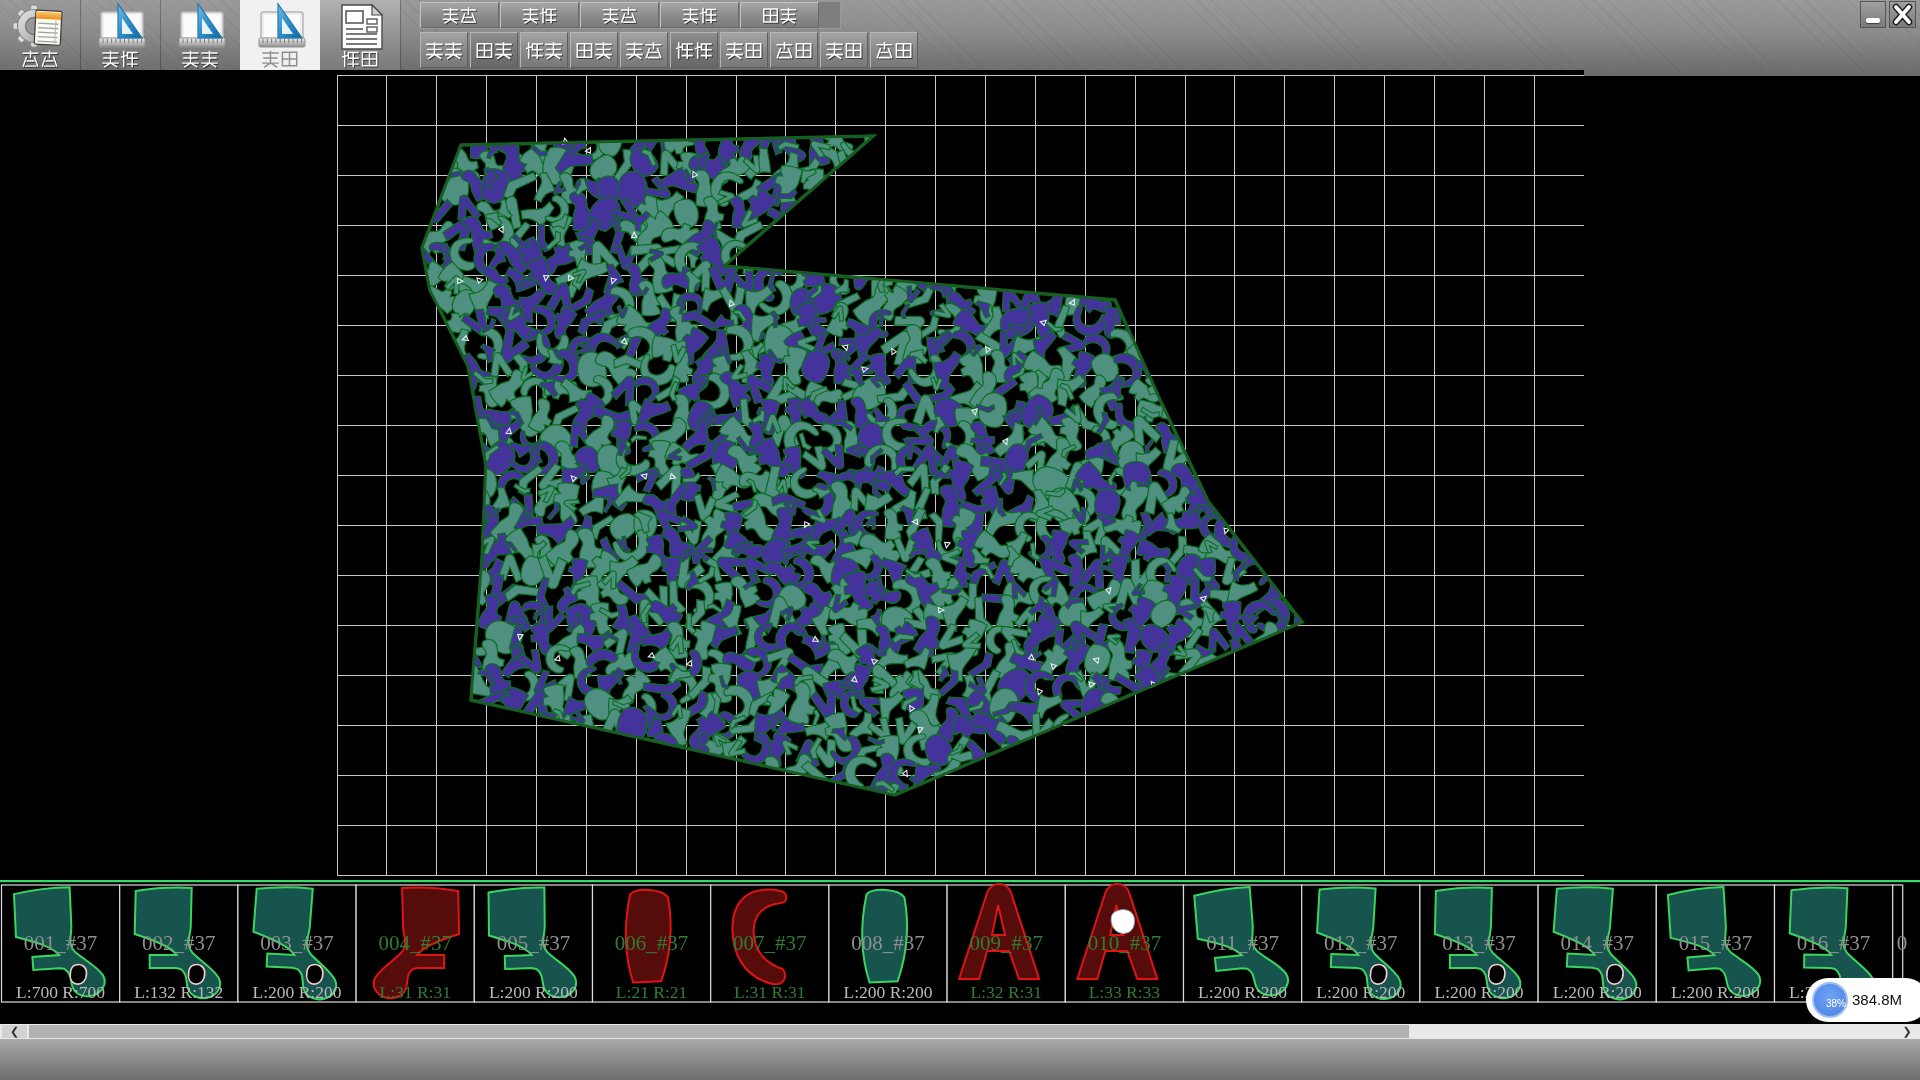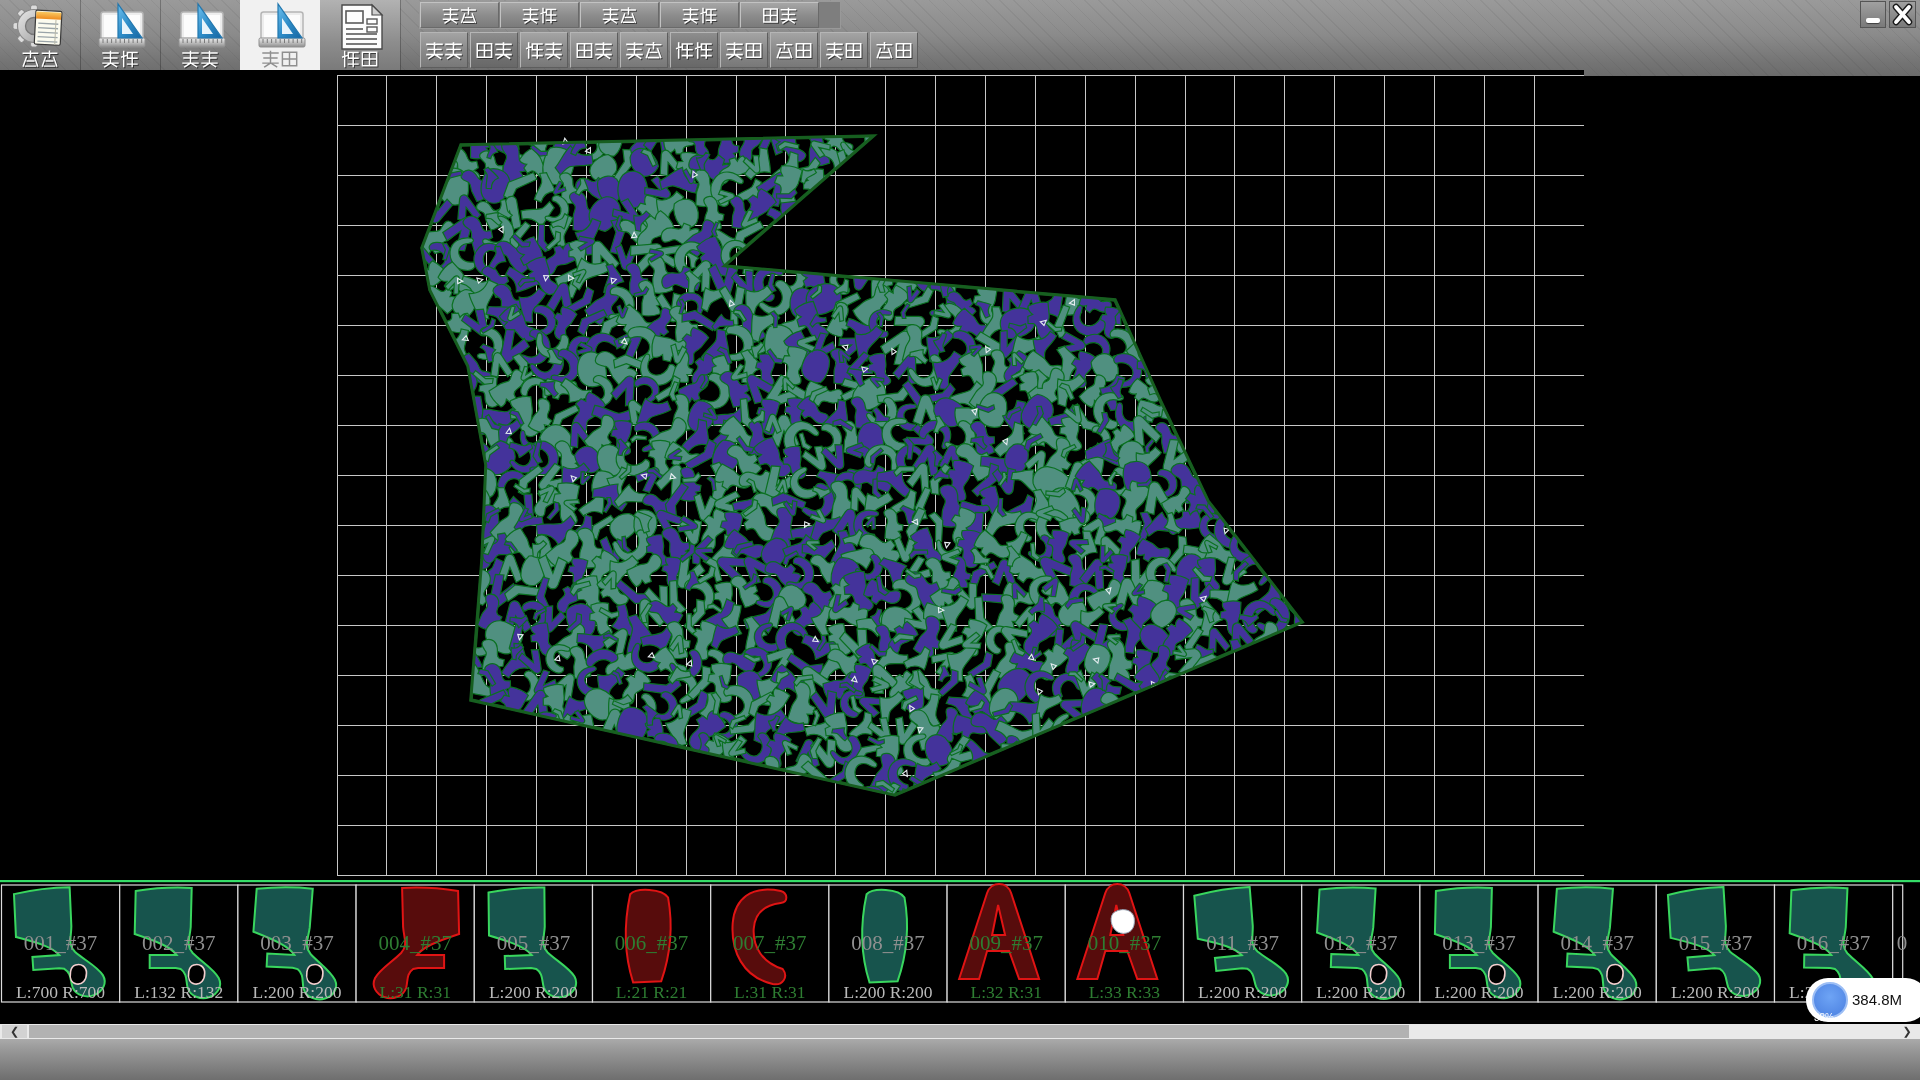--- a/index.html
+++ b/index.html
@@ -1573,15 +1573,15 @@
         <text x="4" y="65" font-family="Liberation Serif,serif" font-size="21" fill="#8f8f8f">0</text>
       </g>
     </svg>
     <div class="abs" style="left:0;top:1024px;width:1920px;height:15px;background:#e9e9e9"></div>
     <div class="abs" style="left:2px;top:1025px;width:25px;height:13px;background:#d2d2d2;color:#333;font-size:11px;line-height:13px;text-align:center">❮</div>
     <div class="abs" style="left:29px;top:1025px;width:1380px;height:13px;background:#b2b2b2"></div>
     <div class="abs" style="left:1896px;top:1025px;width:22px;height:13px;color:#333;font-size:11px;line-height:13px;text-align:center">❯</div>
     <div class="abs" style="left:0;top:1039px;width:1920px;height:41px;background:linear-gradient(180deg,#aaa 0%,#999 25%,#6e6e6e 100%)"></div>
     <div class="abs" style="left:1806px;top:978px;width:122px;height:44px;background:#fff;border-radius:22px"></div>
     <div class="abs" style="left:1812px;top:982px;width:36px;height:36px;border-radius:50%;background:radial-gradient(circle at 50% 40%, #6ea4f5, #4a7fe0);border:2px solid #9cbef5">
-      <div class="abs" style="left:0;top:28px;width:32px;text-align:left;color:#fff;font-size:10px">38%</div>
+      <div class="abs" style="left:0;top:14px;width:32px;text-align:right;color:#fff;font-size:10px">38%</div>
     </div>
     <div class="abs" style="left:1852px;top:991px;width:70px;height:20px;color:#111;font-size:15px">384.8M</div>
 </div>
 </body></html>

